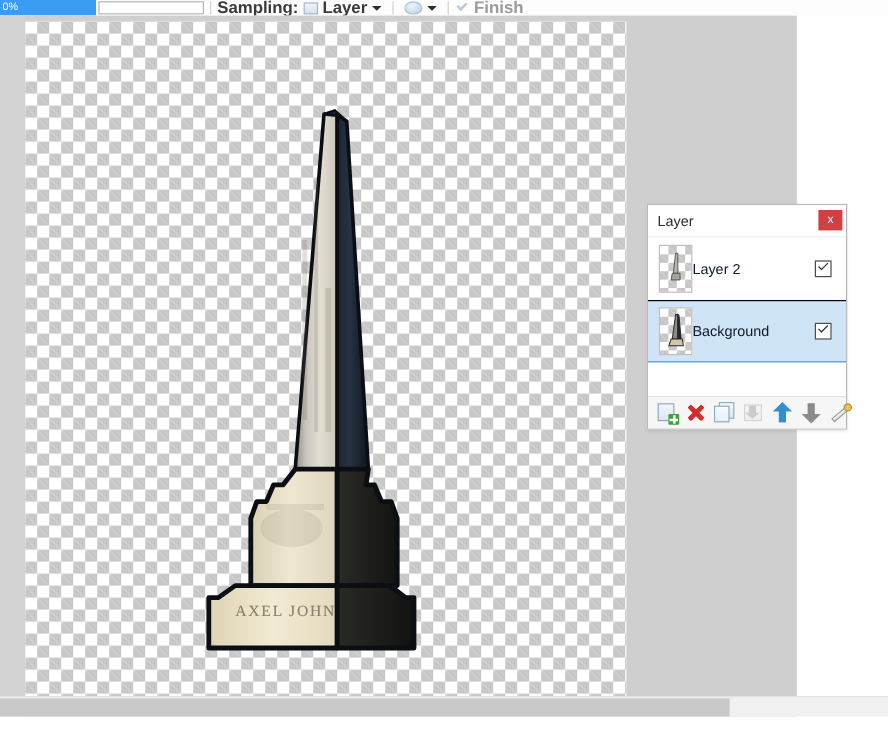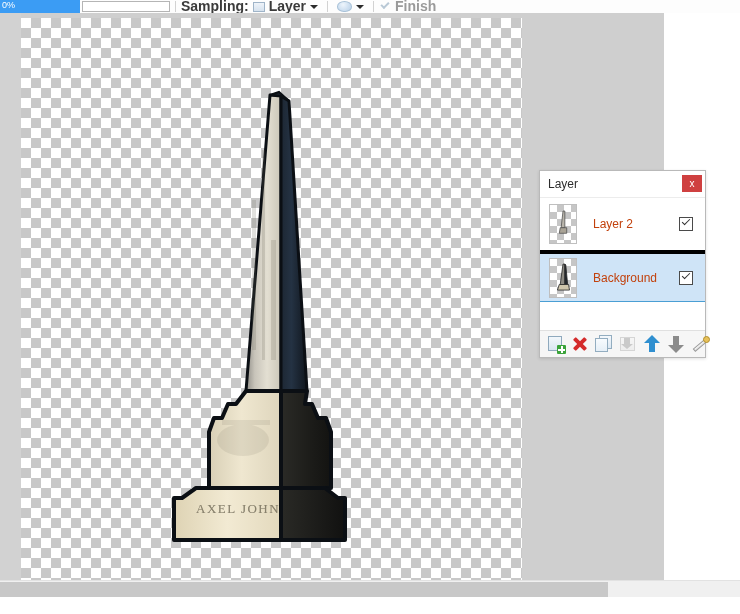--- a/index.html
+++ b/index.html
@@ -216,21 +216,21 @@
   .layer-row {
     position: relative;
     height: 52px;
     display: flex;
     align-items: center;
     background: #ffffff;
     cursor: pointer;
   }
   .layer-row.selected {
     background: #cfe4f7;
-    border-top: 4px solid #000000;
+    border-top: 1px solid #000000;
     border-bottom: 1px solid #4a9fd4;
     box-sizing: border-box;
   }
 
   .layer-thumb {
     flex: 0 0 auto;
     width: 28px; height: 40px;
     margin-left: 9px;
     background-color: #ffffff;
     background-image:
@@ -239,23 +239,23 @@
     background-size: 14px 14px;
     background-position: 0 0, 7px 7px;
     border: 1px solid #bfbfbf;
     box-sizing: border-box;
     position: relative;
     overflow: hidden;
   }
 
   .layer-name {
     flex: 1 1 auto;
-    margin-left: 16px;
+    margin-left: 0;
     font-size: 12px;
-    color: #c2410c;
+    color: #0f172a;
     white-space: nowrap;
   }
 
   .layer-vis {
     flex: 0 0 auto;
     width: 14px; height: 14px;
     margin-right: 12px;
     border: 1px solid #4a4a4a;
     background: #ffffff;
     box-sizing: border-box;

